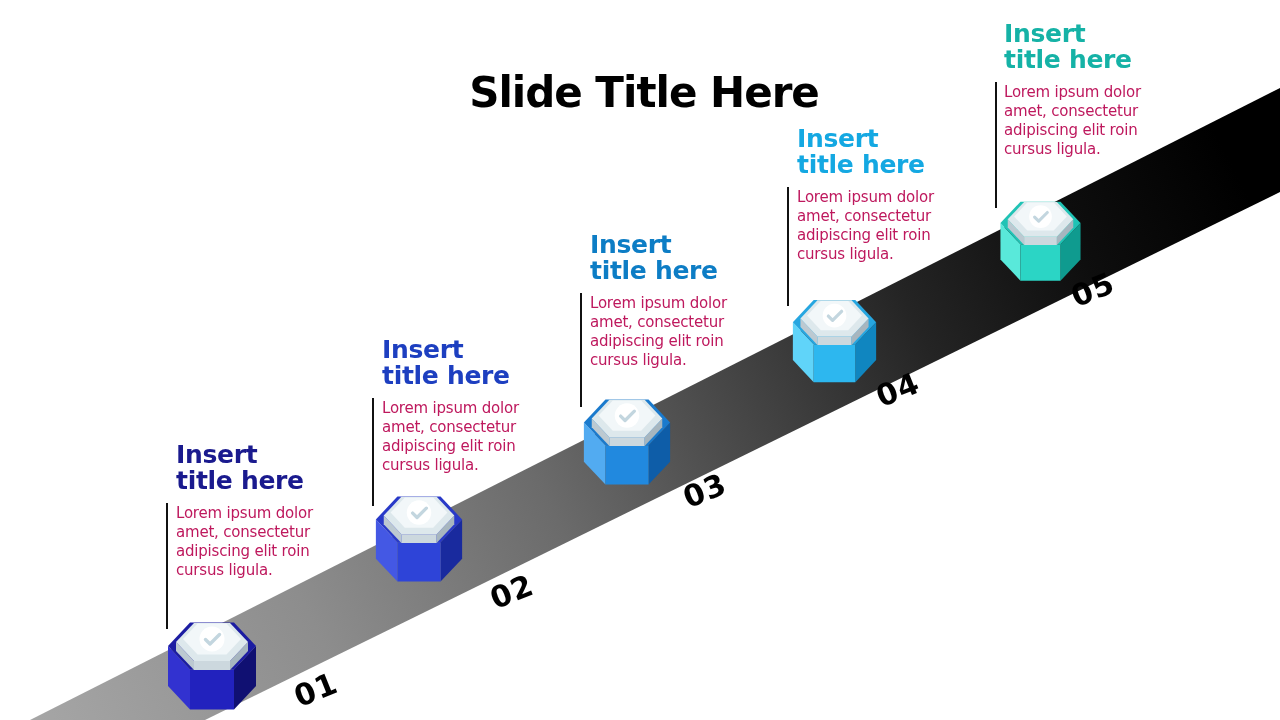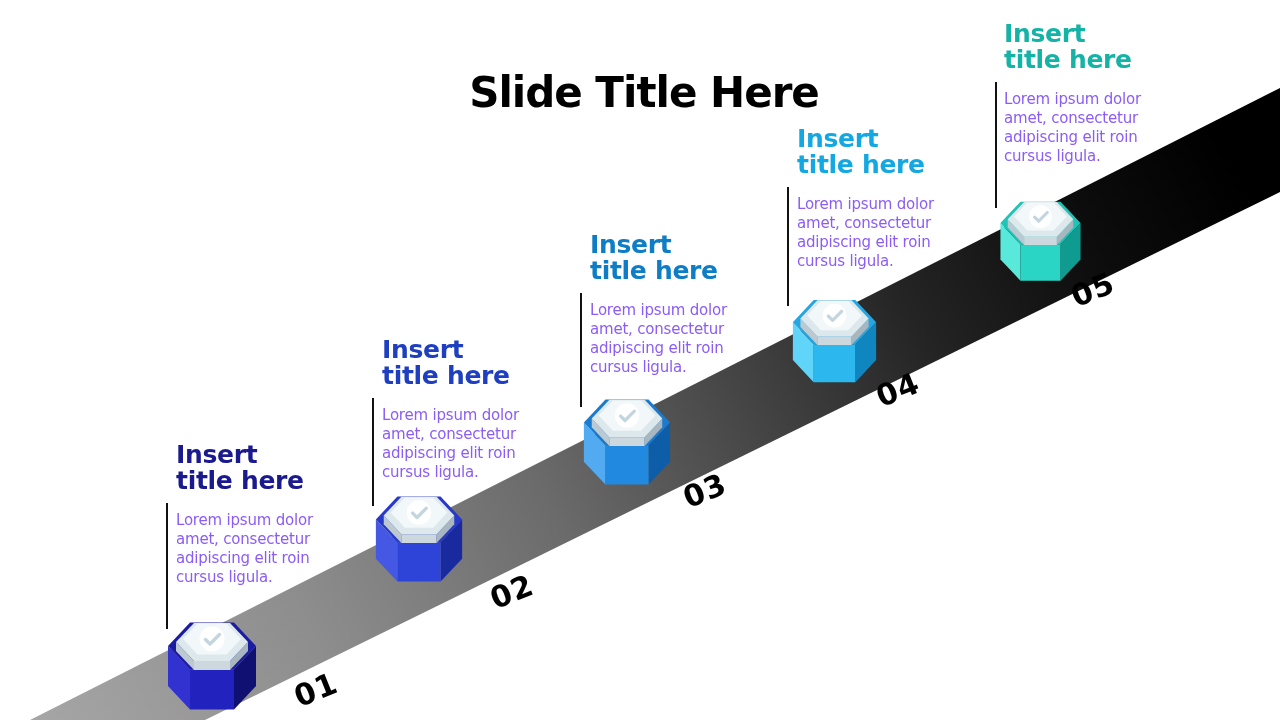--- a/index.html
+++ b/index.html
@@ -24,21 +24,21 @@
   
   .step-num{
     position:absolute;font-size:30px;font-weight:bold;color:#000;
     transform:rotate(-22deg);z-index:2;letter-spacing:1px;
   }
   
   .hex{position:absolute;z-index:3;}
   
   .step-text{position:absolute;z-index:4;width:160px;}
   .step-title{font-size:25px;font-weight:bold;line-height:26px;letter-spacing:-0.3px;}
-  .step-body{margin-top:17px;font-size:15px;line-height:19px;color:#8b5cf6;letter-spacing:-0.2px;}
+  .step-body{margin-top:10px;font-size:15px;line-height:19px;color:#be185d;letter-spacing:-0.2px;}
   .s1 .step-title{color:#1a1a8e;}
   .s2 .step-title{color:#1d3fc0;}
   .s3 .step-title{color:#0d7dc5;}
   .s4 .step-title{color:#14a8e2;}
   .s5 .step-title{color:#15b2a6;}
 </style>
 </head>
 <body>
 
 <div class="canvas">

